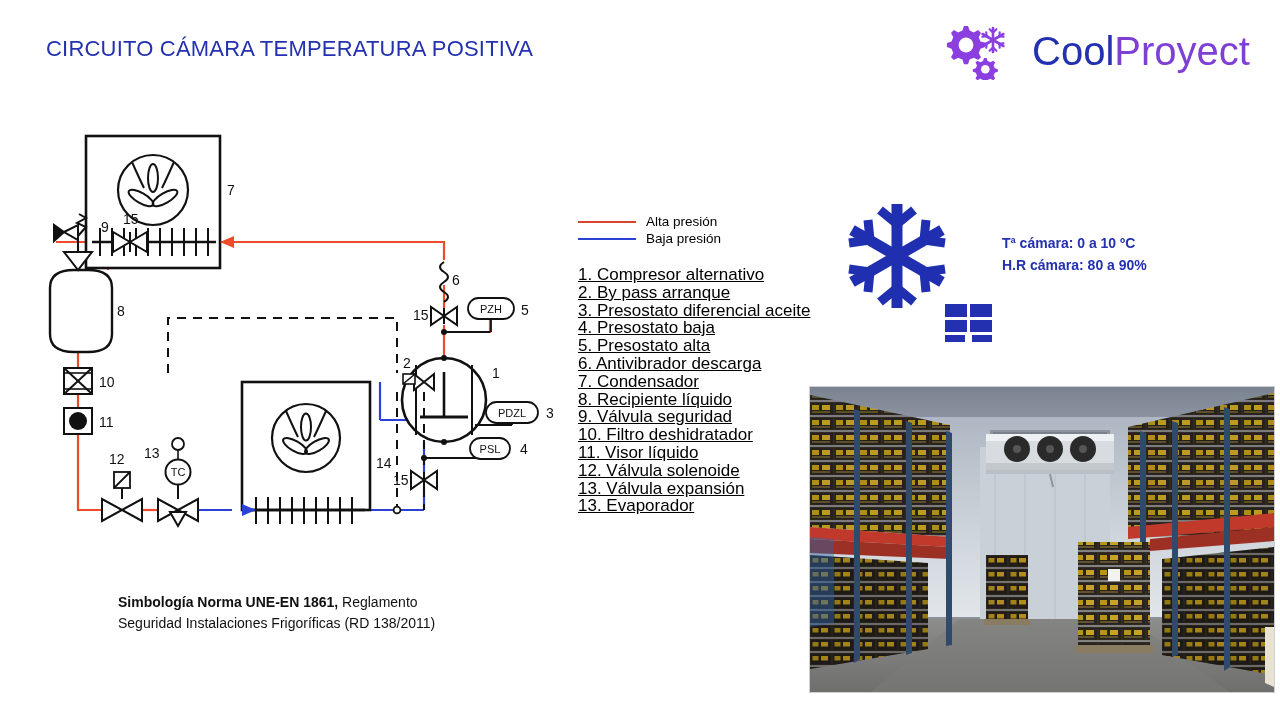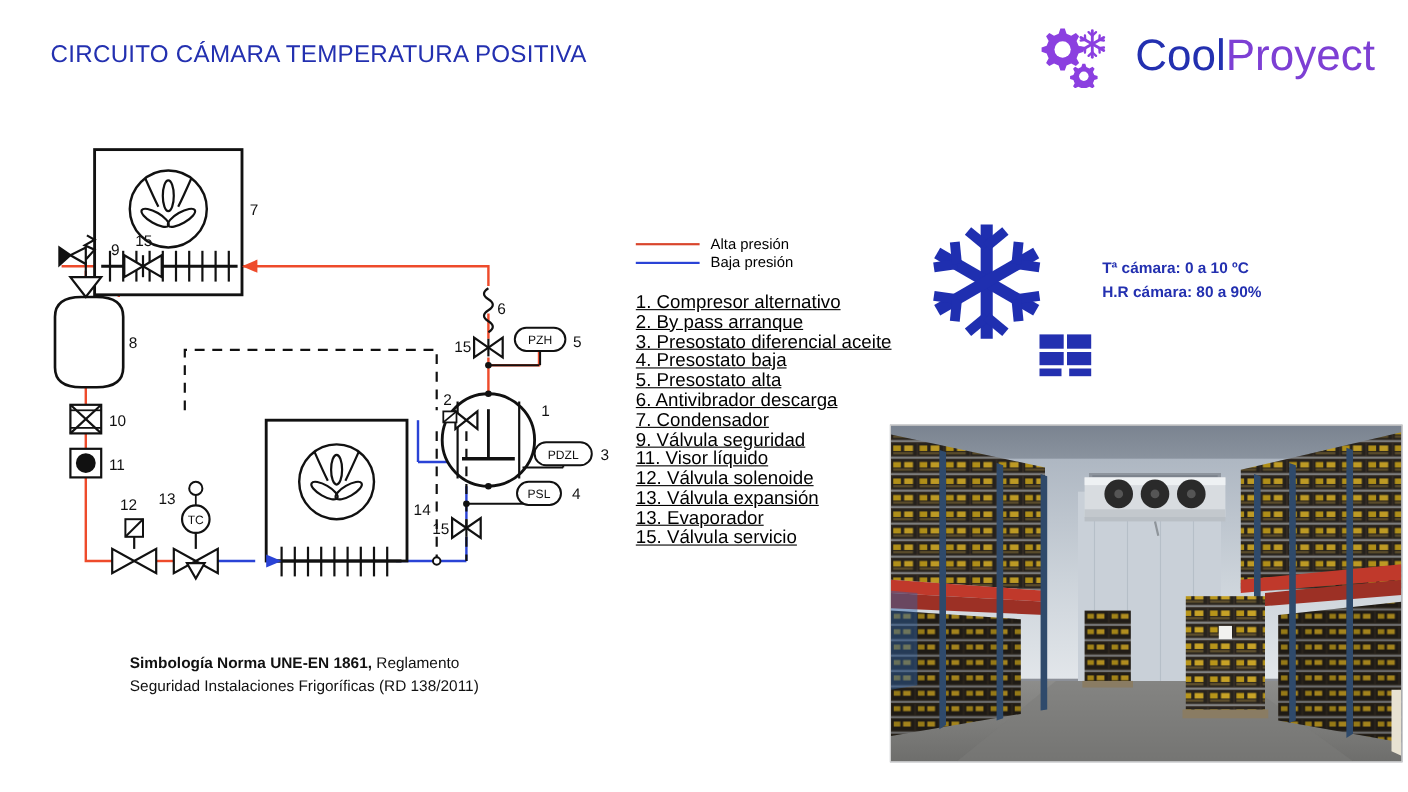--- a/index.html
+++ b/index.html
@@ -114,26 +114,27 @@
 </div>
 
 <div id="component-list">
   <div class="comp-item">1. Compresor alternativo</div>
   <div class="comp-item">2. By pass arranque</div>
   <div class="comp-item">3. Presostato diferencial aceite</div>
   <div class="comp-item">4. Presostato baja</div>
   <div class="comp-item">5. Presostato alta</div>
   <div class="comp-item">6. Antivibrador descarga</div>
   <div class="comp-item">7. Condensador</div>
+  <div class="comp-item">8. Recipiente líquido</div>
   <div class="comp-item">9. Válvula seguridad</div>
+  <div class="comp-item">10. Filtro deshidratador</div>
   <div class="comp-item">11. Visor líquido</div>
   <div class="comp-item">12. Válvula solenoide</div>
   <div class="comp-item">13. Válvula expansión</div>
   <div class="comp-item">13. Evaporador</div>
-  <div class="comp-item">15. Válvula servicio</div>
 </div>
 
 <svg id="snowflake-icon" viewBox="0 0 130 120">
   <g stroke="#1f2fb0" stroke-width="11" stroke-linecap="butt" fill="none">
     <line x1="65" y1="8" x2="65" y2="112"></line>
     <line x1="20" y1="34" x2="110" y2="86"></line>
     <line x1="20" y1="86" x2="110" y2="34"></line>
   </g>
   <g stroke="#1f2fb0" stroke-width="9" stroke-linecap="butt" fill="none">
     <line x1="65" y1="28" x2="48" y2="14"></line>

